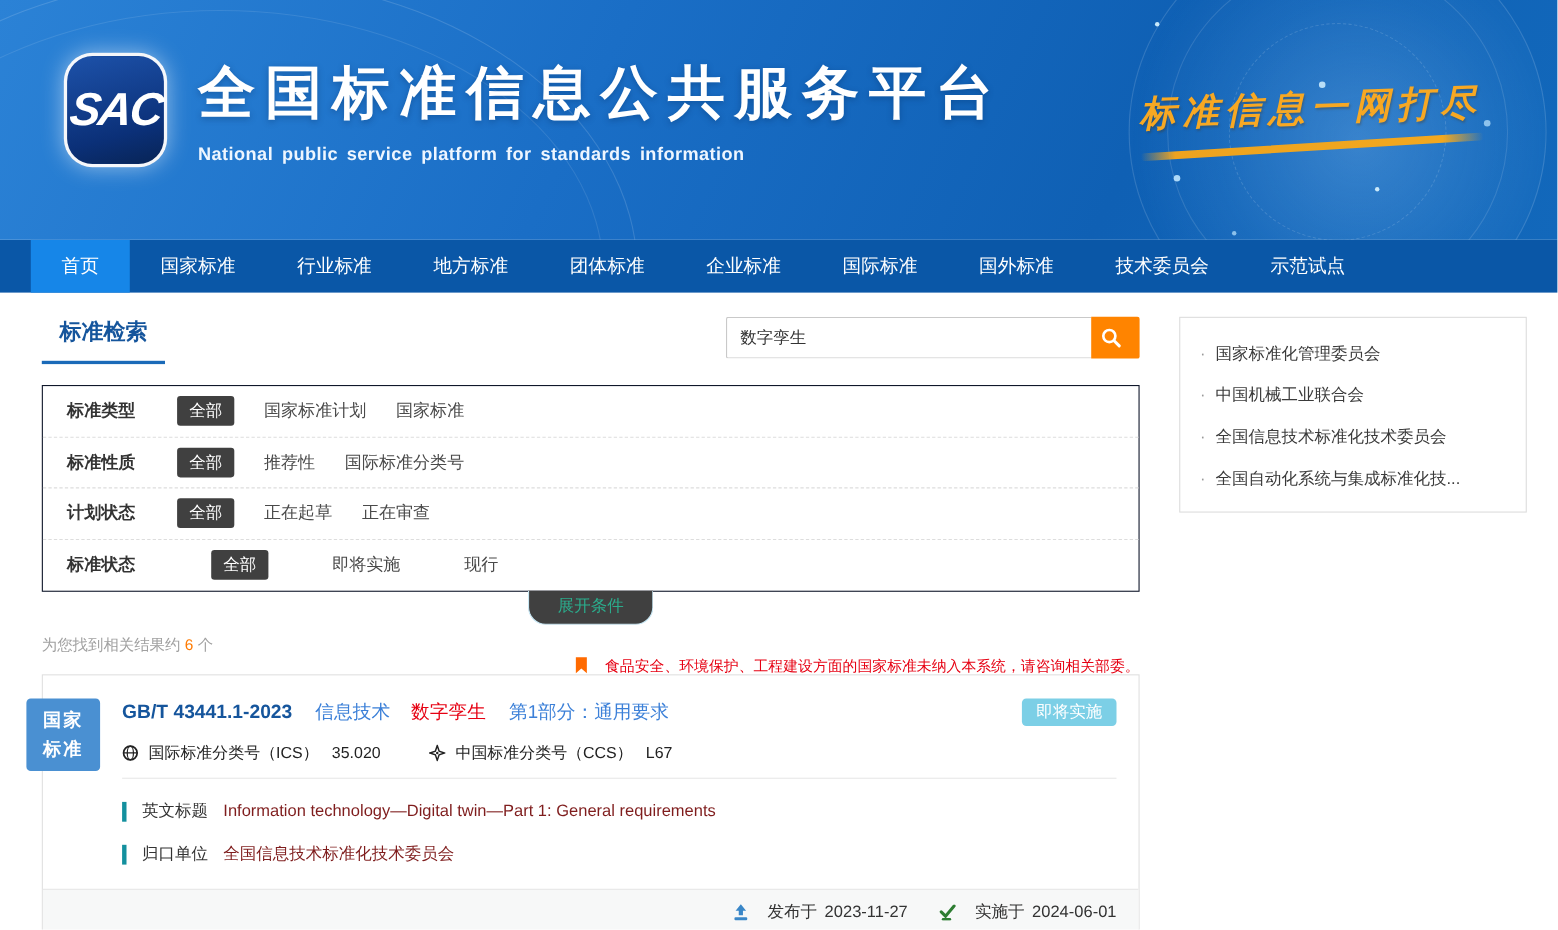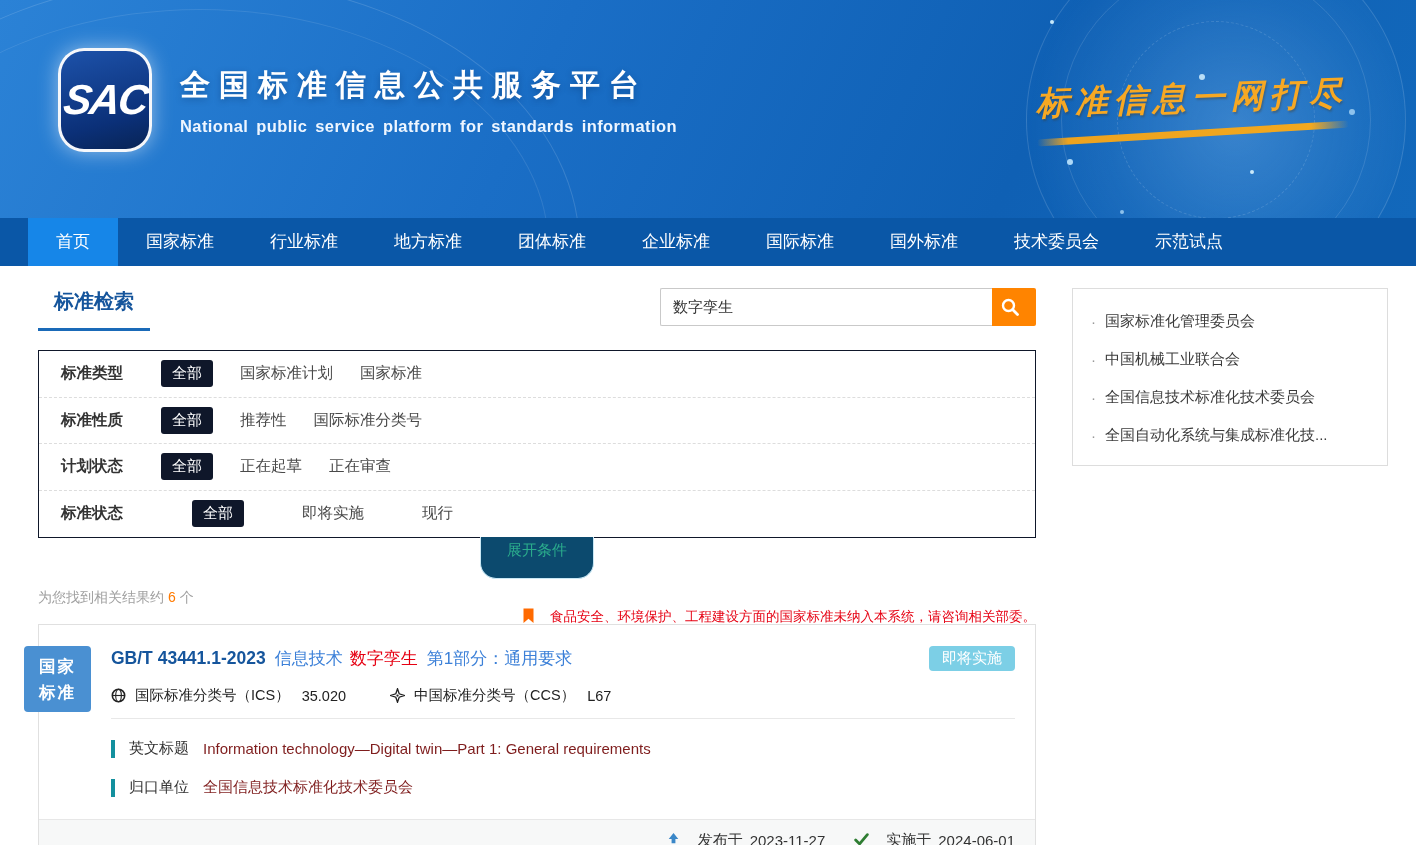--- a/index.html
+++ b/index.html
@@ -25,21 +25,21 @@
       55px 295px 0 1px rgba(190,230,255,.75), 200px 150px 0 0 rgba(220,245,255,.9),
       300px 90px 0 1px rgba(190,230,255,.7), -940px 120px 0 1px rgba(190,230,255,.5),
       120px 260px 0 0 rgba(220,245,255,.8), 280px 280px 0 1px rgba(190,230,255,.6); }
   .brand { position:absolute; left:58px; top:48px; display:flex; align-items:center; gap:28px; }
   .logo { width:94px; height:104px; border-radius:26px; flex:none;
     background:linear-gradient(165deg,#1d52aa 0%,#0b3078 70%,#082455 100%);
     border:3px solid rgba(255,255,255,.96); box-shadow:0 0 20px rgba(255,255,255,.5);
     display:flex; align-items:center; justify-content:center; }
   .logo span { font-size:42px; font-weight:bold; font-style:italic; color:#fff;
     letter-spacing:-2px; transform:skewX(-8deg); }
-  .title-cn { font-size:30px; font-weight:bold; color:#fff; letter-spacing:9px;
+  .title-cn { font-size:52px; font-weight:bold; color:#fff; letter-spacing:9px;
     text-shadow:0 2px 6px rgba(0,40,90,.35); }
   .title-en { margin-top:11px; font-size:16.5px; font-weight:bold; color:#eef6ff;
     letter-spacing:.4px; word-spacing:3px; }
   .slogan-wrap { position:absolute; right:68px; top:76px; text-align:center; transform:rotate(-2deg); }
   .slogan-text { font-size:33px; font-weight:bold; font-style:italic; color:#f7a823;
     letter-spacing:6px; text-shadow:1px 2px 2px rgba(80,45,0,.3); }
   .slogan-underline { margin-top:9px; height:7px; border-radius:4px; transform:rotate(-1.5deg);
     background:linear-gradient(90deg, rgba(247,168,35,0) 0%, #eda31f 10%, #f2a81f 88%, rgba(247,168,35,0) 100%); }
 
   
@@ -59,39 +59,39 @@
   .search-input { width:332px; border:1px solid #c9c9c9; border-right:none; padding:0 12px;
     font-size:15px; color:#333; outline:none; border-radius:2px 0 0 2px;
     font-family:"Liberation Sans","DejaVu Sans",sans-serif; }
   .search-btn { width:44px; background:#ff8400; border:none; display:flex; align-items:center;
     justify-content:center; cursor:pointer; border-radius:0 2px 2px 0; }
 
   .filter-box { border:1px solid #0f172a; }
   .frow { display:flex; align-items:center; height:46.5px; padding-left:22px; border-bottom:1px dashed #ddd; }
   .frow:last-child { border-bottom:none;gap:31px; }
   .flabel { font-weight:bold; color:#333; font-size:15.5px; width:100px; flex:none; }
-  .fbadge { background:#0f172a; color:#fff; font-size:15px; padding:4px 11px; border-radius:3px; cursor:pointer; }
+  .fbadge { background:#404040; color:#fff; font-size:15px; padding:4px 11px; border-radius:3px; cursor:pointer; }
   .fopt { color:#4a4a4a; font-size:15.5px; margin-left:27px; cursor:pointer; }
 
-  .expand-pill { width:114px; margin:-1px auto 0; text-align:center; background:#0c4a6e;
+  .expand-pill { width:114px; margin:-1px auto 0; text-align:center; background:#404040;
     border:1px solid #c9e8f5; border-top:none; border-radius:0 0 16px 16px; color:#2bac8c;
-    font-size:15px; padding:4px 0 18px; cursor:pointer; position:relative; }
+    font-size:15px; padding:4px 0 7px; cursor:pointer; position:relative; }
 
   .result-info { display:flex; justify-content:space-between; align-items:center; margin-top:7px; height:24px; }
   .count { color:#a0a0a0; font-size:14px; }
   .count em { color:#ff7a00; font-style:normal; margin:0 4px; }
   .notice { display:flex; align-items:flex-start; gap:6px; color:#e60012; font-size:13.5px;margin-top:37px; }
 
   
   .card { position:relative; border:1px solid #e0e0e0; margin-top:14px; }
   .card-badge { position:absolute; left:-15px; top:21px; width:67px; height:66px; background:#4a90d2;
     border-radius:4px; color:#fff; font-size:16.5px; font-weight:bold; text-align:center;
     line-height:1.6; padding-top:7px; letter-spacing:2px; cursor:pointer; }
   .card-body { padding:0 20px 0 72px; }
-  .card-title-row { display:flex; align-items:center; padding-top:21px; }
+  .card-title-row { display:flex; align-items:center; padding-top:21px;gap:12px; }
   .code { color:#15559c; font-weight:bold; font-size:17.5px; cursor:pointer; }
   .tpart { color:#3c80d8; font-size:17px; margin-left:9px; cursor:pointer; }
   .thl { color:#e60012; font-size:17px; margin-left:7px; cursor:pointer; }
   .status-badge { margin-left:auto; background:#7ccfe6; color:#fff; font-size:15px;
     padding:3px 13px; border-radius:4px; }
   .class-row { display:flex; align-items:center; margin-top:15px; color:#222; font-size:14.5px;
     padding-bottom:13px; border-bottom:1px solid #e8e8e8; }
   .cls-icon { display:flex; margin-right:9px; }
   .cls-value { margin-left:12px; }
   .cls-group2 { display:flex; align-items:center; margin-left:44px; }

